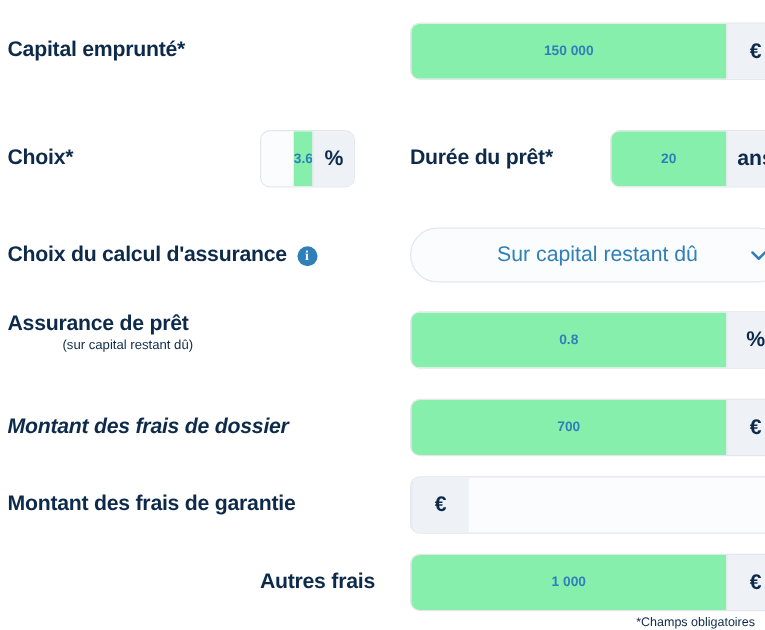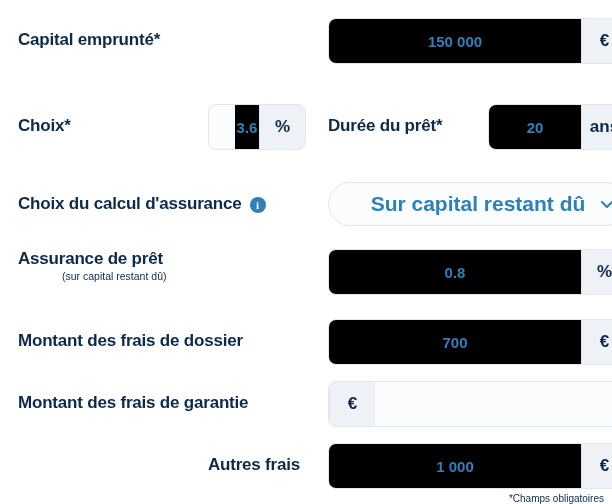--- a/index.html
+++ b/index.html
@@ -29,41 +29,41 @@
     display: block;
     color: #0d2a4a;
     font-size: 10.5px;
     font-weight: normal;
     letter-spacing: 0;
     margin-top: 1px;
     margin-left: 44px;
   }
   .label-left {
     position: absolute;
-    left: 18px;
+    left: 6px;
   }
   .field {
     display: flex;
     align-items: stretch;
     border: 1px solid #e3e7ec;
     border-radius: 8px;
     background: #fbfcfd;
     overflow: hidden;
     box-sizing: border-box;
     height: 46px;
   }
   .field .value {
     flex: 1;
     display: flex;
     align-items: center;
     justify-content: center;
     color: #2f80b8;
-    font-size: 15px;
-    font-weight: bold;
-    background: #000000;
+    font-size: 11px;
+    font-weight: bold;
+    background: #86efac;
     text-align: right;
   }
   .field .unit {
     width: 46px;
     display: flex;
     align-items: center;
     justify-content: center;
     background: #eef1f5;
     color: #0d2a4a;
     font-size: 17px;
@@ -80,22 +80,22 @@
     justify-content: center;
     border: 1px solid #e3e7ec;
     border-radius: 23px;
     background: #fbfcfd;
     height: 44px;
     box-sizing: border-box;
     position: relative;
   }
   .select-field .sel-value {
     color: #2f80b8;
-    font-size: 21px;
-    font-weight: bold;
+    font-size: 17px;
+    font-weight: normal;
   }
   .chevron {
     position: absolute;
     right: 12px;
     top: 50%;
     transform: translateY(-50%);
     width: 16px;
     height: 16px;
     color: #2f80b8;
   }
@@ -119,39 +119,39 @@
     right: 8px;
     bottom: 0px;
     color: #0d2a4a;
     font-size: 10px;
   }
 
   .lbl-capital   { top: 30px; }
   .lbl-taux      { top: 116px; }
   .lbl-assur-type{ top: 194px; }
   .lbl-assur     { top: 249px; }
-  .lbl-dossier   { top: 331px; }
+  .lbl-dossier   { top: 331px; font-style: italic; }
   .lbl-garantie  { top: 393px; }
 
   .lbl-autres {
     position: absolute;
     right: 312px;
     top: 455px;
   }
 
   .field-capital {
     position: absolute;
     left: 328px;
     width: 300px;
     top: 18px;
   }
   .field-taux {
     position: absolute;
     left: 208px;
-    width: 98px;
+    width: 76px;
     top: 104px;
     padding-left: 26px;
   }
   .field-duree {
     position: absolute;
     left: 488px;
     width: 140px;
     top: 104px;
   }
   .lbl-duree {

